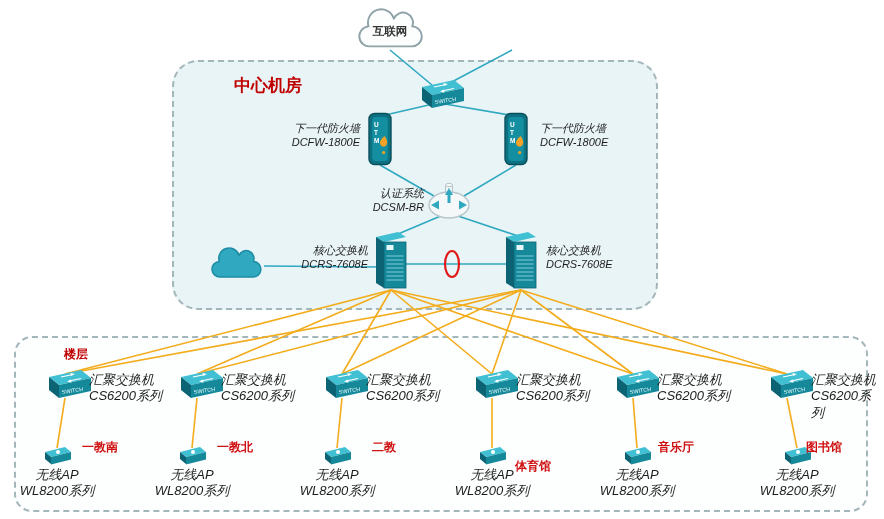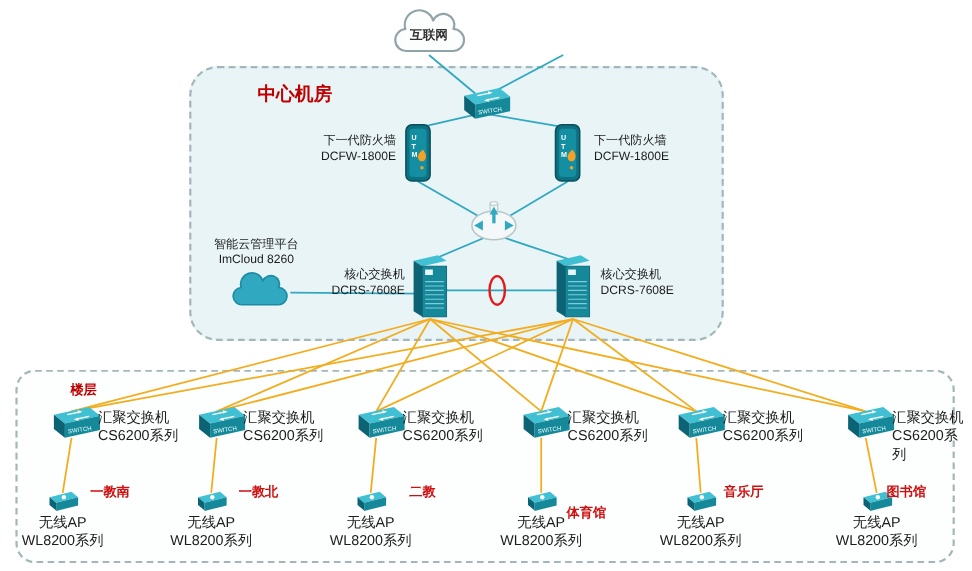--- a/index.html
+++ b/index.html
@@ -8,21 +8,21 @@
 
   .box { position:absolute; border:2px dashed #a3b6ba; z-index:1; }
   .box-center { left:172px; top:60px; width:486px; height:250px; background:#e9f4f7; border-radius:26px; }
   .box-floor  { left:14px; top:336px; width:854px; height:176px; background:#fdfefe; border-radius:18px; }
 
   .wires { position:absolute; left:0; top:0; z-index:2; pointer-events:none; }
 
   .node { position:absolute; z-index:3; }
   .node svg { width:100%; height:100%; display:block; }
 
-  .lbl { position:absolute; z-index:3; font-size:11px; color:#1c1c1c; line-height:1.25; }
+  .lbl { position:absolute; z-index:3; font-size:11px; color:#1c1c1c; line-height:1.25;font-style:italic; }
   .lbl span { display:block; }
   .lbl.right { text-align:right; }
   .lbl.center { text-align:center; }
   .lbl.sm { font-size:13px; }
 
   .title-red { position:absolute; z-index:4; font-weight:bold; color:#c00000; }
   .t-center { left:16px; top:12px; font-size:17px;margin-left:44px; }
   .t-floor { left:16px; top:8px; font-size:12px;margin-left:32px; }
 
   .bname { position:absolute; z-index:4; font-weight:bold; font-size:12px; color:#cf1010; }
@@ -168,25 +168,25 @@
   <div class="lbl" style="left:540px;top:122px;width:110px">
     <span>下一代防火墙</span>
     <span>DCFW-1800E</span>
   </div>
 
   <div class="node" style="left:426px;top:182px;width:46px;height:38px">
     <svg viewBox="0 0 46 38">
         <use href="#sym-auth"></use>
       </svg>
   </div>
-
-  <div class="lbl center" style="left:168px;top:216px;width:130px">
-    <span>智能云管理平台</span>
-    <span>ImCloud 8260</span>
-  </div>
+  <div class="lbl right" style="left:336px;top:187px;width:88px">
+    <span>认证系统</span>
+    <span>DCSM-BR</span>
+  </div>
+
   <div class="node" style="left:206px;top:246px;width:60px;height:38px">
     <svg viewBox="0 0 100 60">
         <use href="#sym-cloud-teal"></use>
       </svg>
   </div>
 
   <div class="node" style="left:372px;top:230px;width:38px;height:60px">
     <svg viewBox="0 0 38 60">
         <use href="#sym-core"></use>
       </svg>

